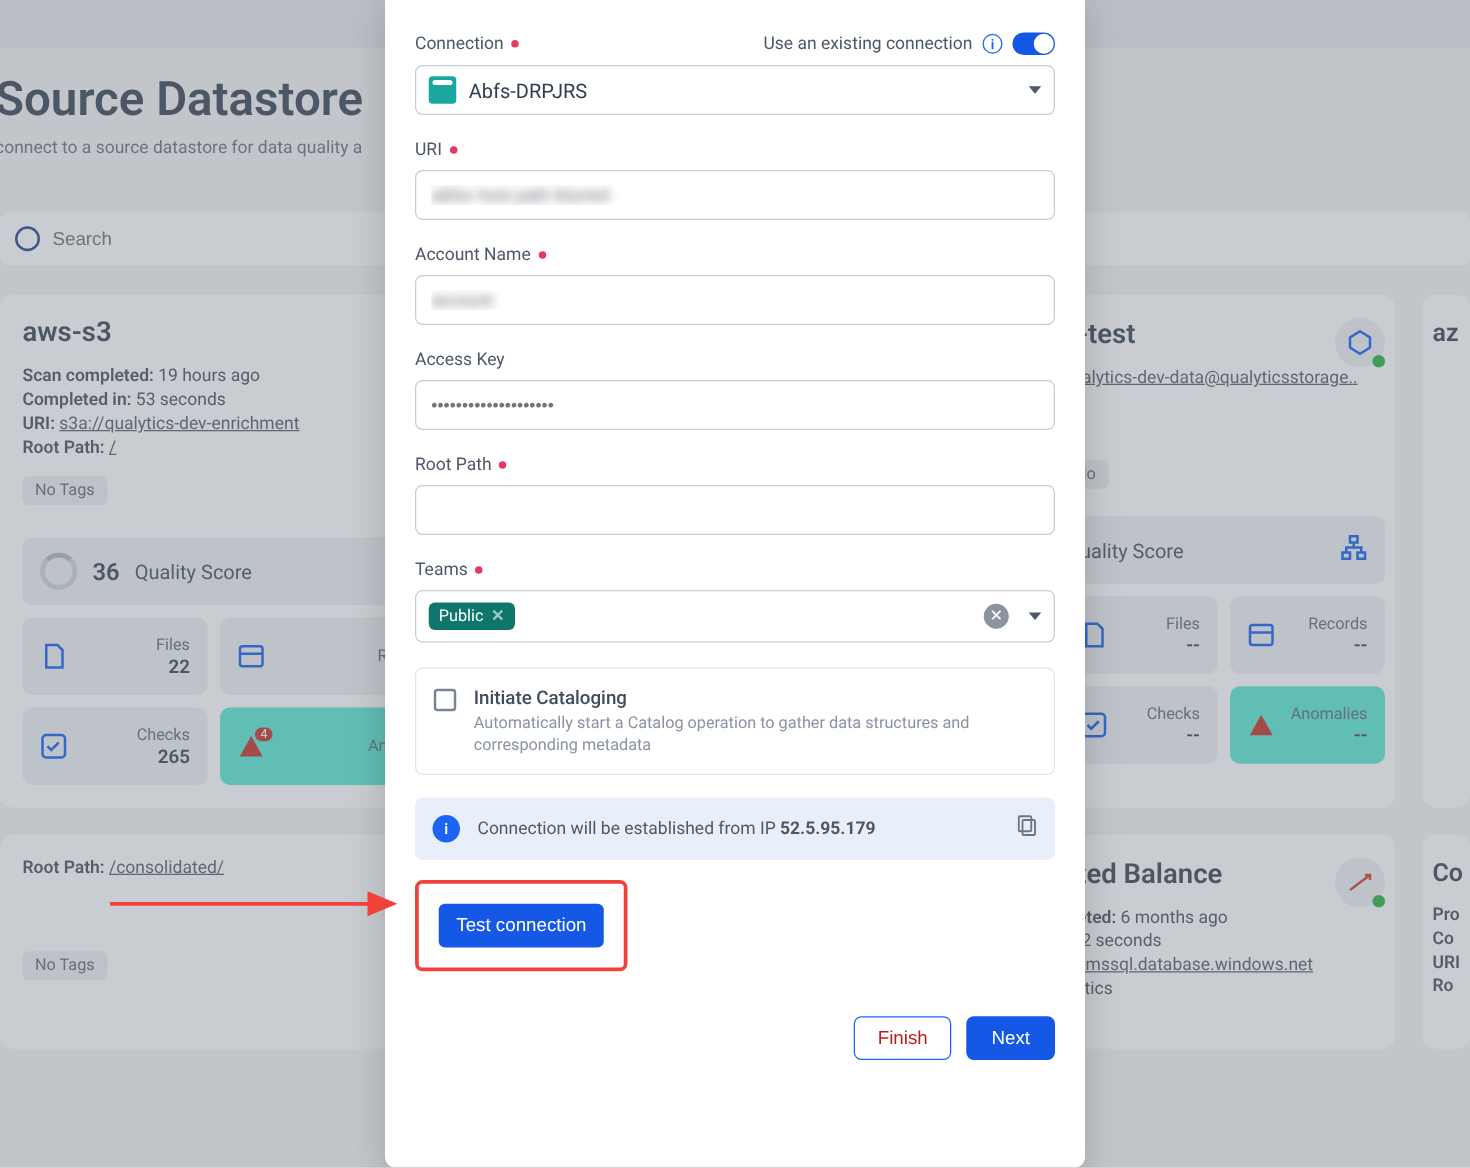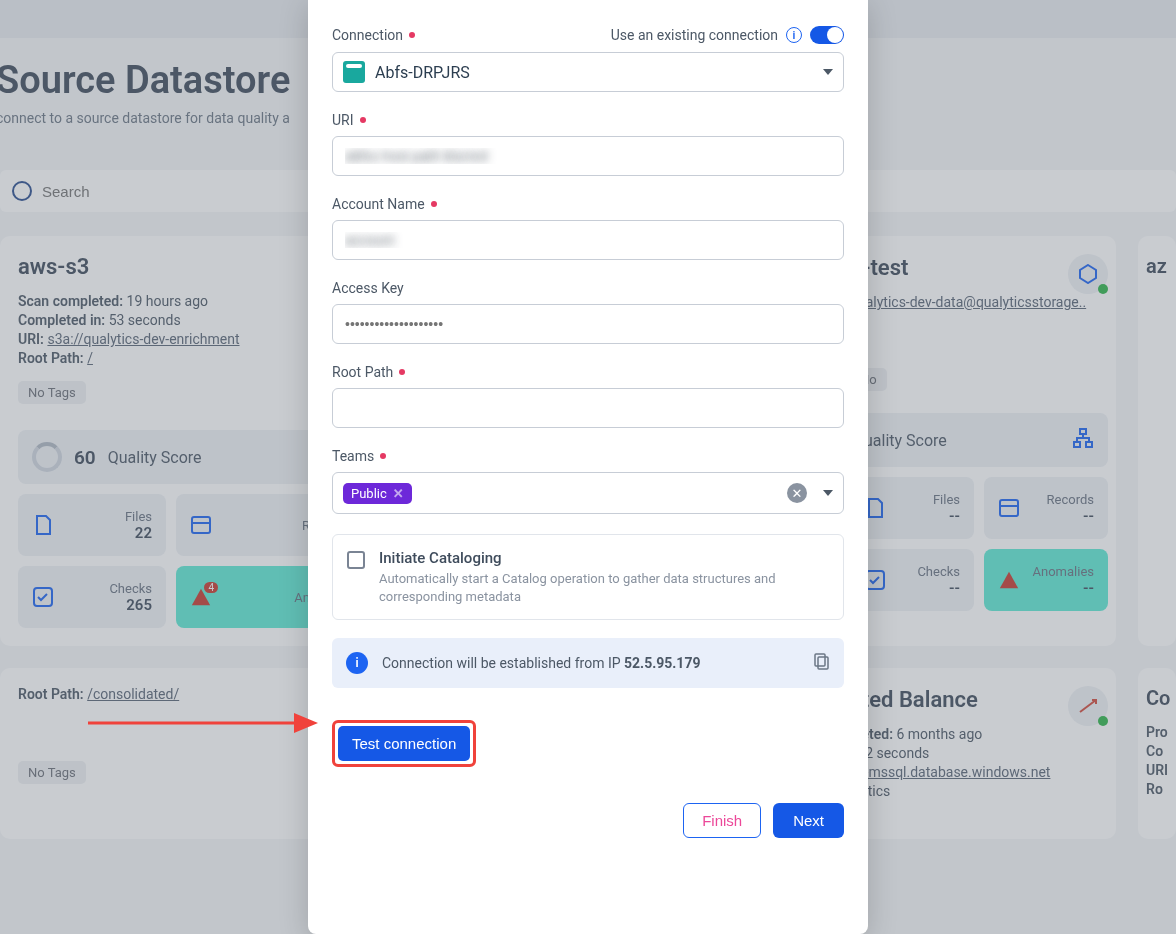--- a/index.html
+++ b/index.html
@@ -200,21 +200,21 @@
     width:22px;height:22px;background:#19a89e;border-radius:3px;
     position:relative;
   }
   .db-icon::before{content:"";position:absolute;top:3px;left:3px;right:3px;height:4px;background:#fff;border-radius:3px;}
   .caret-down{
     margin-left:auto;
     border-left:5px solid transparent;border-right:5px solid transparent;
     border-top:6px solid #4c5866;
   }
   .team-chip{
-    background:#6d28d9;color:#fff;font-size:13px;
+    background:#0f766e;color:#fff;font-size:13px;
     padding:3px 8px;border-radius:5px;display:inline-flex;align-items:center;gap:6px;
   }
   .team-chip .x{opacity:.6;font-weight:600;}
   .team-row{
     display:flex;align-items:center;height:42px;
     border:1px solid #c7cdd6;border-radius:6px;margin-top:8px;
     padding:0 10px;gap:8px;
   }
   .team-clear{
     margin-left:auto;width:20px;height:20px;background:#8a93a0;border-radius:50%;
@@ -232,35 +232,35 @@
   .ip-banner{
     background:#e9effa;border-radius:6px;padding:14px;margin-top:18px;
     display:flex;align-items:center;gap:14px;font-size:14px;color:#4c5866;
   }
   .ip-icon{
     width:22px;height:22px;background:#1d64f2;border-radius:50%;
     color:#fff;display:flex;align-items:center;justify-content:center;font-weight:600;font-size:12px;
   }
   .ip-copy{margin-left:auto;color:#6b7785;cursor:pointer;}
   .test-btn-wrap{
-    border:3px solid #f0423b;border-radius:6px;display:inline-block;margin-top:32px;padding:3px;
+    border:3px solid #f0423b;border-radius:6px;display:inline-block;margin-top:16px;padding:16px;
   }
   .test-btn{
     background:#1558e6;color:#fff;border:none;font-size:15px;
     padding:9px 14px;border-radius:5px;cursor:pointer;
   }
   .success-box{
     border:2px solid #f0423b;border-radius:4px;margin-top:14px;padding:12px 14px;
     background:#eef8ef;color:#3fa24b;font-size:14px;line-height:1.45;
   }
   .footer-btns{
     display:flex;justify-content:flex-end;gap:12px;margin-top:36px;
   }
   .btn-secondary{
-    background:#fff;border:1px solid #1d64f2;color:#ec4899;
+    background:#fff;border:1px solid #1d64f2;color:#b91c1c;
     font-size:15px;padding:8px 18px;border-radius:6px;cursor:pointer;
   }
   .btn-primary{
     background:#1558e6;border:none;color:#fff;
     font-size:15px;padding:8px 20px;border-radius:6px;cursor:pointer;
   }
   
   .arrow-annot{
     position:absolute;left:-220px;top:712px;width:230px;height:30px;pointer-events:none;
   }
@@ -291,21 +291,21 @@
   <div class="card" style="width:342px;">
     <div class="card-title">aws-s3</div>
     <div class="meta-line"><span class="label">Scan completed:</span> <span>19 hours ago</span></div>
     <div class="meta-line"><span class="label">Completed in:</span> <span>53 seconds</span></div>
     <div class="meta-line"><span class="label">URI:</span> <a href="#">s3a://qualytics-dev-enrichment</a></div>
     <div class="meta-line"><span class="label">Root Path:</span> <a href="#">/</a></div>
     <span class="tag-chip">No Tags</span>
 
     <div class="score-bar">
       <span class="score-ring"></span>
-      <span class="score-num">60</span>
+      <span class="score-num">36</span>
       <span class="score-text">Quality Score</span>
     </div>
     <div class="stat-grid">
       <div class="stat">
         <span class="stat-icon">
           <svg width="20" height="22" viewBox="0 0 20 22" fill="none">
               <path d="M4 2h9l4 4v14H4z" stroke="#1d64f2" stroke-width="2"></path>
             </svg>
         </span>
         <div class="stat-right">

